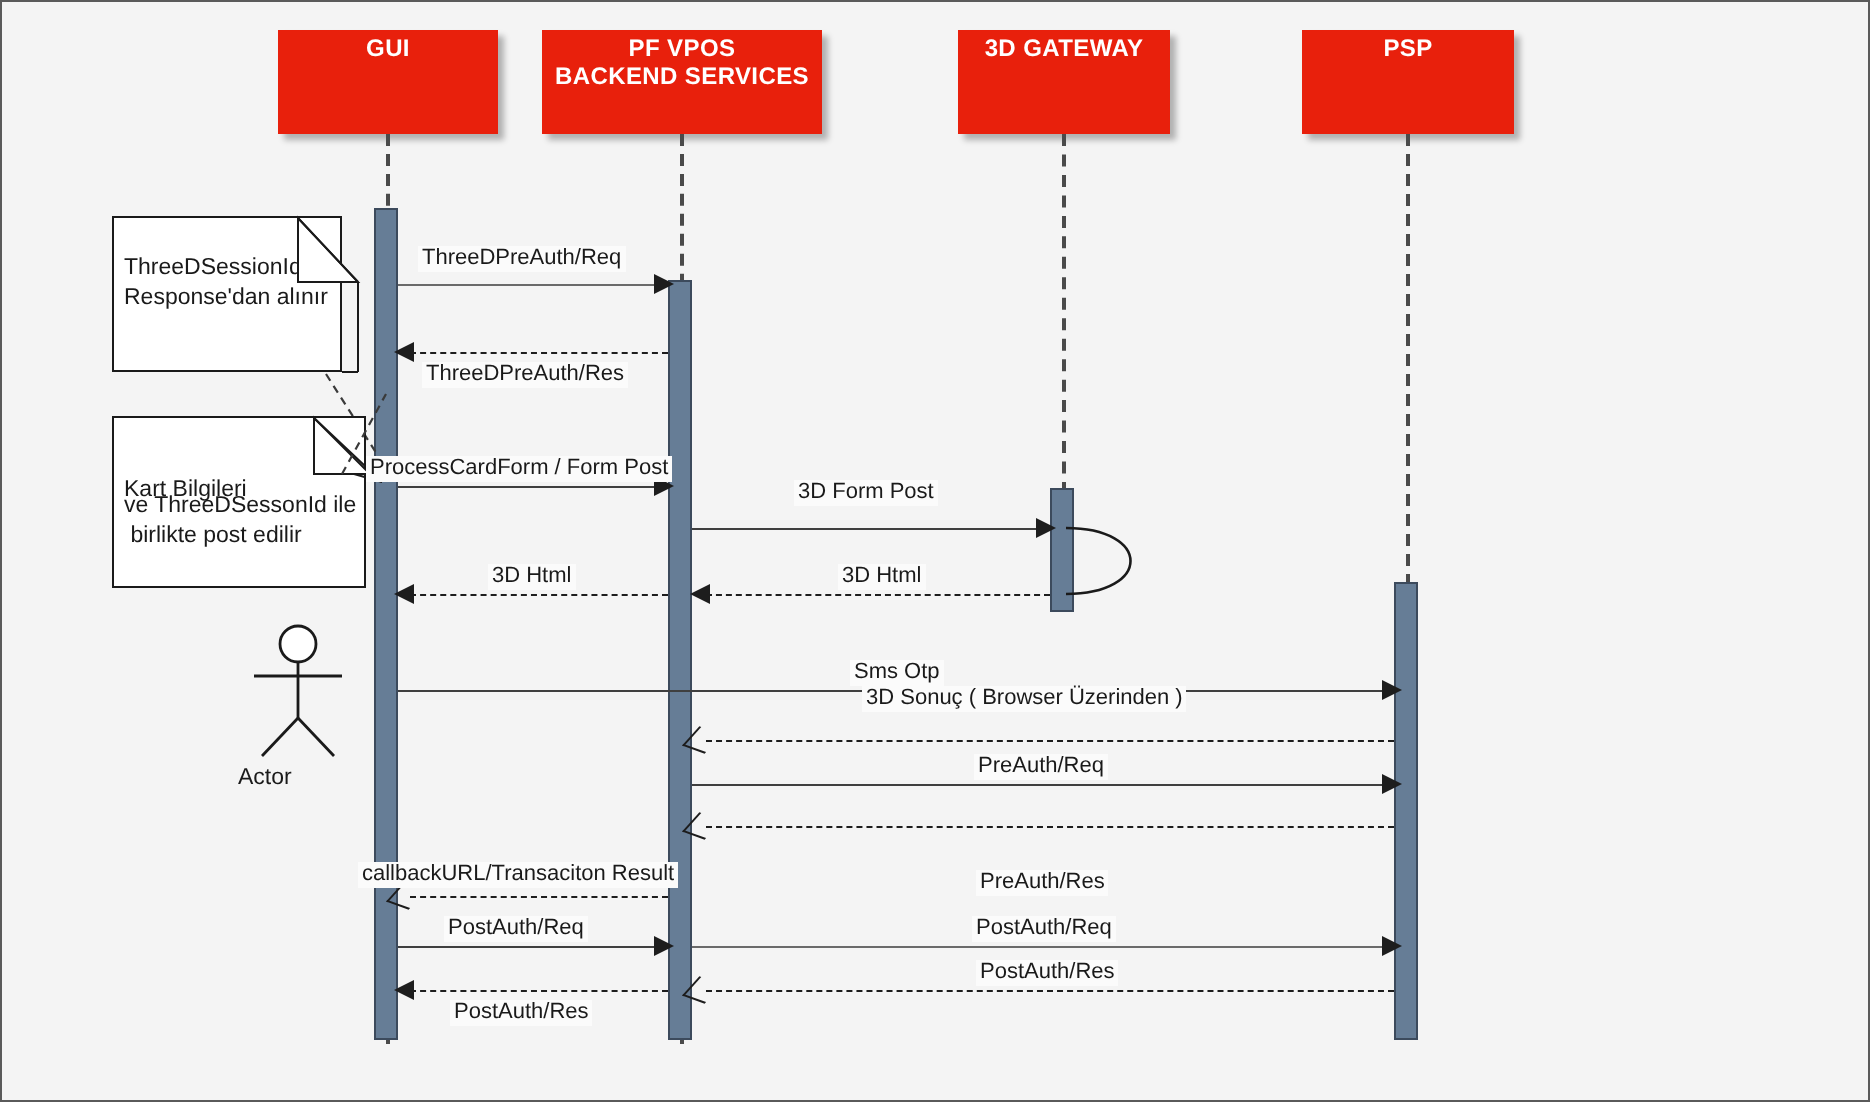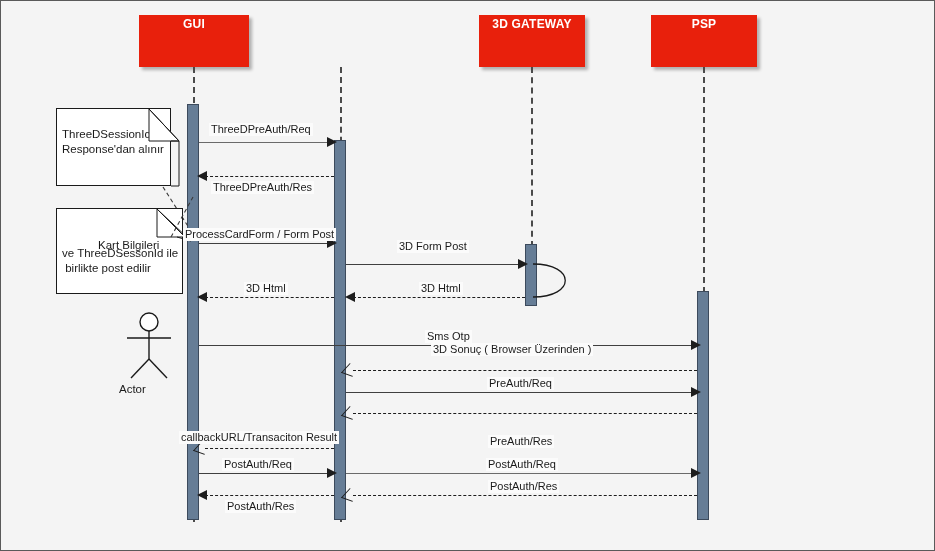--- a/index.html
+++ b/index.html
@@ -106,20 +106,24 @@
 </style>
 </head>
 <body>
 
 <div id="canvas">
 
   <div class="lane-box" style="left:138px;top:14px;width:110px;height:52px;">
     <span>GUI</span>
   </div>
 
+  <div class="lane-box" style="left:270px;top:14px;width:140px;height:52px;white-space:pre-line;">
+    <span>PF VPOS
+BACKEND SERVICES</span>
+  </div>
 
   <div class="lane-box" style="left:478px;top:14px;width:106px;height:52px;">
     <span>3D GATEWAY</span>
   </div>
 
   <div class="lane-box" style="left:650px;top:14px;width:106px;height:52px;">
     <span>PSP</span>
   </div>
 
   <div class="lifeline" style="left:192px;top:66px;height:455px;"></div>
@@ -142,21 +146,21 @@
     <line x1="170" y1="140" x2="178" y2="140" stroke="#1a1a1a" stroke-width="1"></line>
     <line x1="178" y1="140" x2="178" y2="185" stroke="#1a1a1a" stroke-width="1"></line>
     <line x1="170" y1="185" x2="178" y2="185" stroke="#1a1a1a" stroke-width="1"></line>
   </svg>
 
   <svg class="ov" width="935" height="551">
     <line x1="162" y1="186" x2="190" y2="230" stroke="#3a3a3a" stroke-width="1.1" stroke-dasharray="4,3"></line>
   </svg>
 
   <div class="note" style="left:55px;top:207px;width:127px;height:86px;">
-    <span class="ntext" style="top:29px;margin-left:36px;">Kart Bilgileri</span>
+    <span class="ntext" style="top:29px;">Kart Bilgileri</span>
     <span class="ntext" style="top:37px;">ve ThreeDSessonId ile</span>
     <span class="ntext" style="top:52px;"> birlikte post edilir</span>
   </div>
   <svg class="ov" width="935" height="551">
     <polygon points="156,208 156,236 184,236" fill="#ffffff" stroke="#1a1a1a" stroke-width="1"></polygon>
     <line x1="156" y1="208" x2="190" y2="240" stroke="#1a1a1a" stroke-width="1"></line>
     <line x1="176" y1="236" x2="190" y2="240" stroke="#1a1a1a" stroke-width="1"></line>
   </svg>
   <svg class="ov" width="935" height="551">
     <line x1="170" y1="236" x2="192" y2="196" stroke="#3a3a3a" stroke-width="1.1" stroke-dasharray="4,3"></line>

